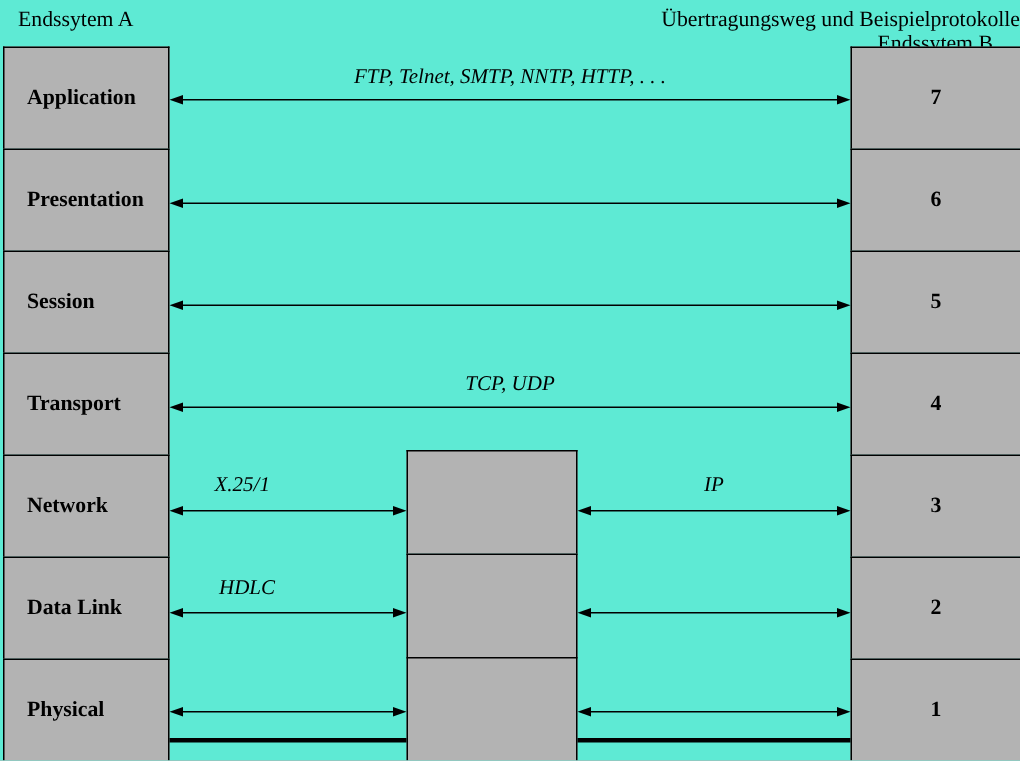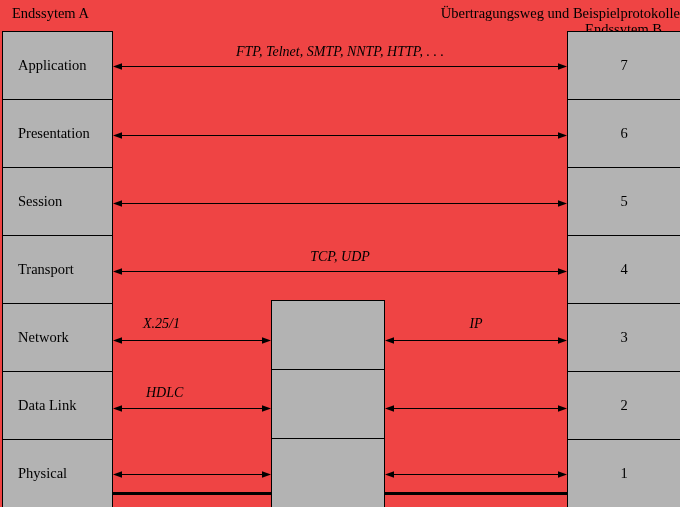--- a/index.html
+++ b/index.html
@@ -4,21 +4,21 @@
 <style>
   html, body {
     margin: 0;
     padding: 0;
     background: #b3b3b3;
   }
   #stage {
     position: relative;
     width: 680px;
     height: 507px;
-    background: #ef4444;
+    background: #5eead4;
     font-family: "Liberation Serif", "DejaVu Serif", serif;
     color: #000000;
     overflow: hidden;
   }
 
   
   .hdr {
     position: absolute;
     top: 3px;
     font-size: 14.5px;
@@ -36,20 +36,21 @@
   }
   .cell {
     position: relative;
     box-sizing: border-box;
     border: 1px solid #000000;
     border-bottom: none;
     background: #b3b3b3;
     font-size: 14.5px;
     display: flex;
     align-items: center;
+    font-weight: bold;
   }
   .cell:last-child { border-bottom: 1px solid #000000; }
 
   #col-left {
     left: 2px;
     top: 31px;
     width: 111px;
   }
   #col-left .cell {
     height: 68px;

